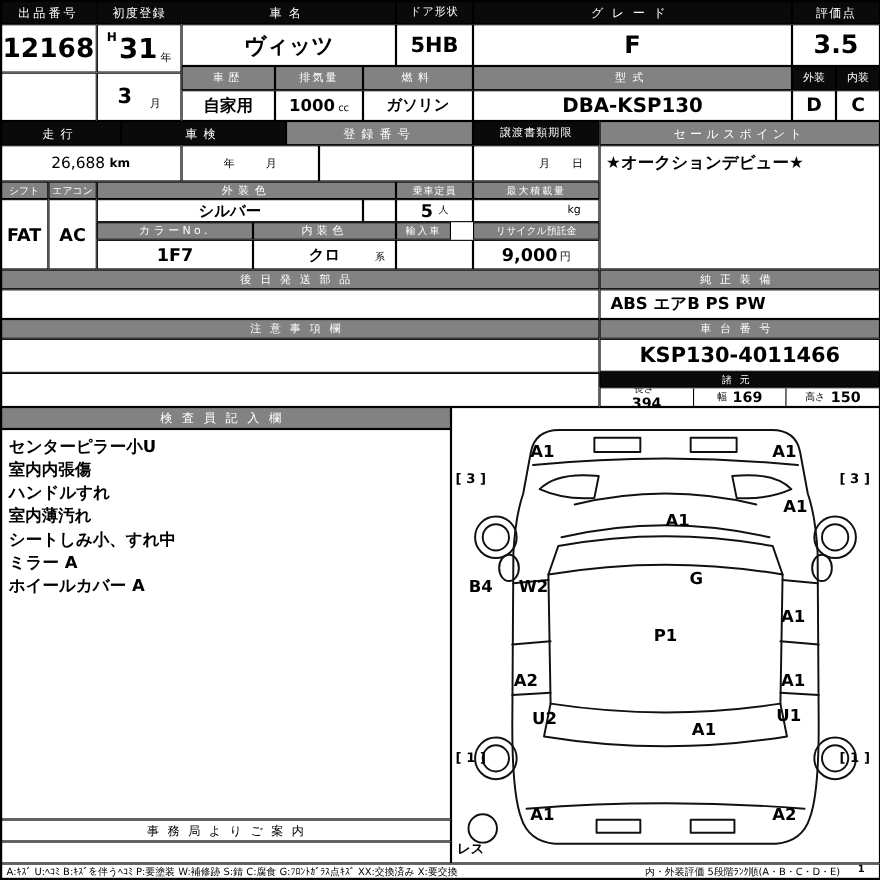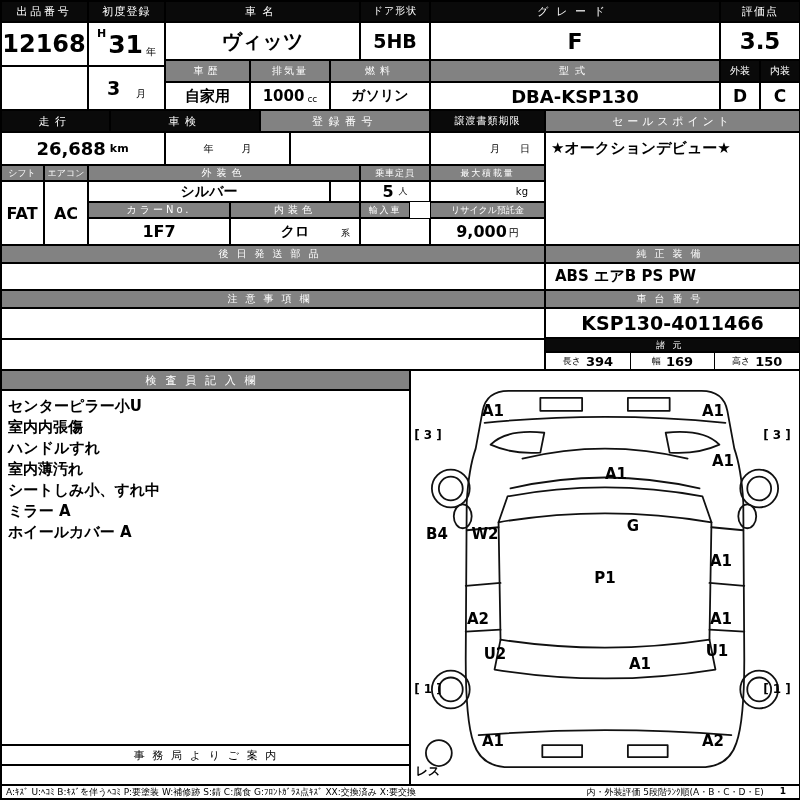--- a/index.html
+++ b/index.html
@@ -11,21 +11,21 @@
   .hb{background:#0a0a0a;color:#fff;font-size:11px;letter-spacing:.25em;}
   .hg{background:#828282;color:#fff;font-size:11px;letter-spacing:.25em;}
   .v{font-weight:700;text-align:center;}
   .left{justify-content:flex-start;}
   .topleft{align-items:flex-start;justify-content:flex-start;}
   .insp{display:block;padding:5px 7px;}
   .insp-line{font-size:15px;font-weight:600;line-height:21px;white-space:nowrap;}
   .marker{position:absolute;transform:translate(-50%,-50%);font-weight:700;font-size:15px;line-height:1;z-index:5;}
   .marker.small{font-size:12px;font-weight:600;}
   .dimgrp{flex:1;display:flex;align-items:center;justify-content:center;height:100%;border-left:1px solid #000;}
-  .dimgrp:first-child{border-left:none;}
+  .dimgrp:first-child{border-left:none;flex-direction:column;}
   .dim-l{font-size:9px;margin-right:5px;}
   .dim-v{font-size:13px;font-weight:700;}
   .legend{position:absolute;box-sizing:border-box;border:1px solid #000;display:flex;align-items:flex-start;
           padding:0 5px;font-size:9px;white-space:nowrap;overflow:hidden;background:#fff;}
 </style>
 </head>
 <body>
 
 <div class="sheet">
   <div class="frame"></div>
@@ -76,21 +76,21 @@
   <div class="c v" style="left:720px;top:82px;width:40px;height:28px;font-size:17px">D</div>
   <div class="c v" style="left:760px;top:82px;width:40px;height:28px;font-size:17px">C</div>
 
   <div class="c hb" style="left:0;top:110px;width:110px;height:22px;letter-spacing:.5em">走行</div>
   <div class="c hb" style="left:110px;top:110px;width:150px;height:22px;letter-spacing:.5em">車検</div>
   <div class="c hg" style="left:260px;top:110px;width:170px;height:22px;letter-spacing:.5em">登録番号</div>
   <div class="c hb" style="left:430px;top:110px;width:115px;height:22px;font-size:10px;letter-spacing:.1em">譲渡書類期限</div>
   <div class="c hg" style="left:545px;top:110px;width:255px;height:22px;letter-spacing:.35em">セールスポイント</div>
 
   <div class="c" style="left:0;top:132px;width:165px;height:33px">
-    <span style="font-size:18px;font-weight:700">26,688</span>
+    <span style="font-size:14px;font-weight:400">26,688</span>
     <span style="font-size:11px;font-weight:700;margin-left:4px">km</span>
   </div>
   <div class="c" style="left:165px;top:132px;width:125px;height:33px">
     <span style="font-size:10px">年</span>
     <span style="font-size:10px;margin-left:28px">月</span>
   </div>
   <div class="c" style="left:290px;top:132px;width:140px;height:33px"></div>
   <div class="c" style="left:430px;top:132px;width:115px;height:33px;justify-content:flex-end;padding-right:14px">
     <span style="font-size:10px">月</span>
     <span style="font-size:10px;margin-left:20px">日</span>

